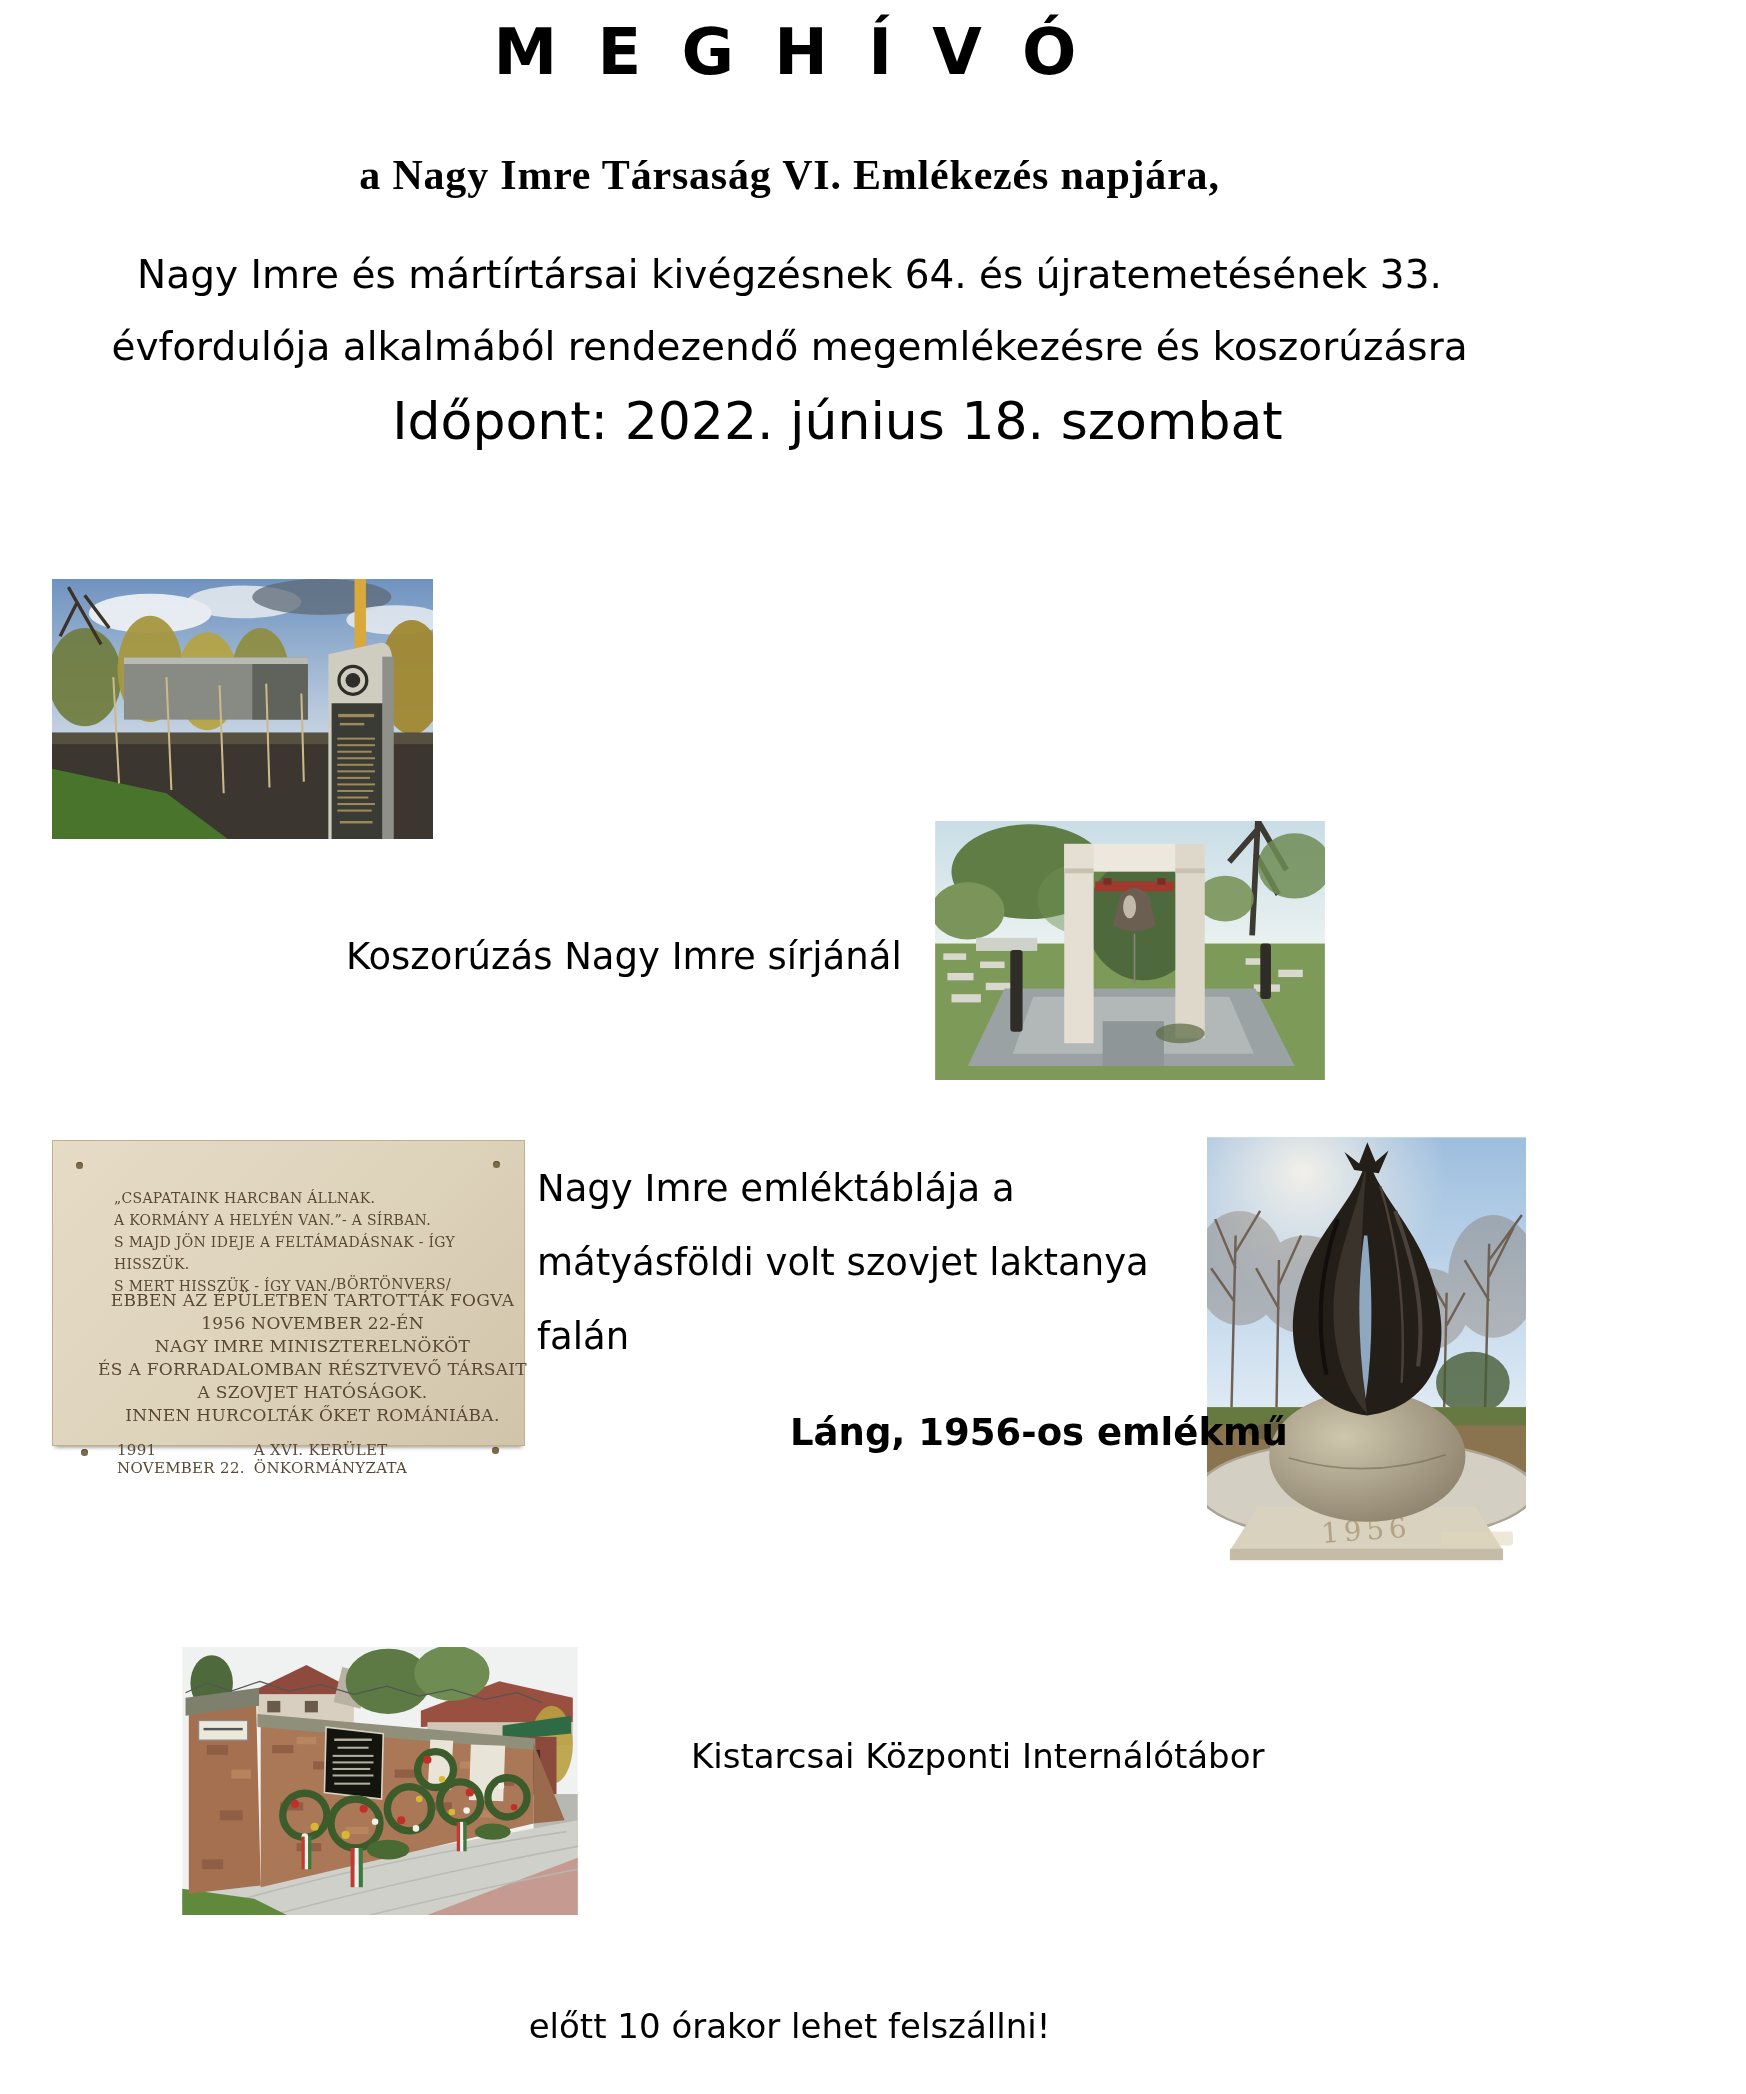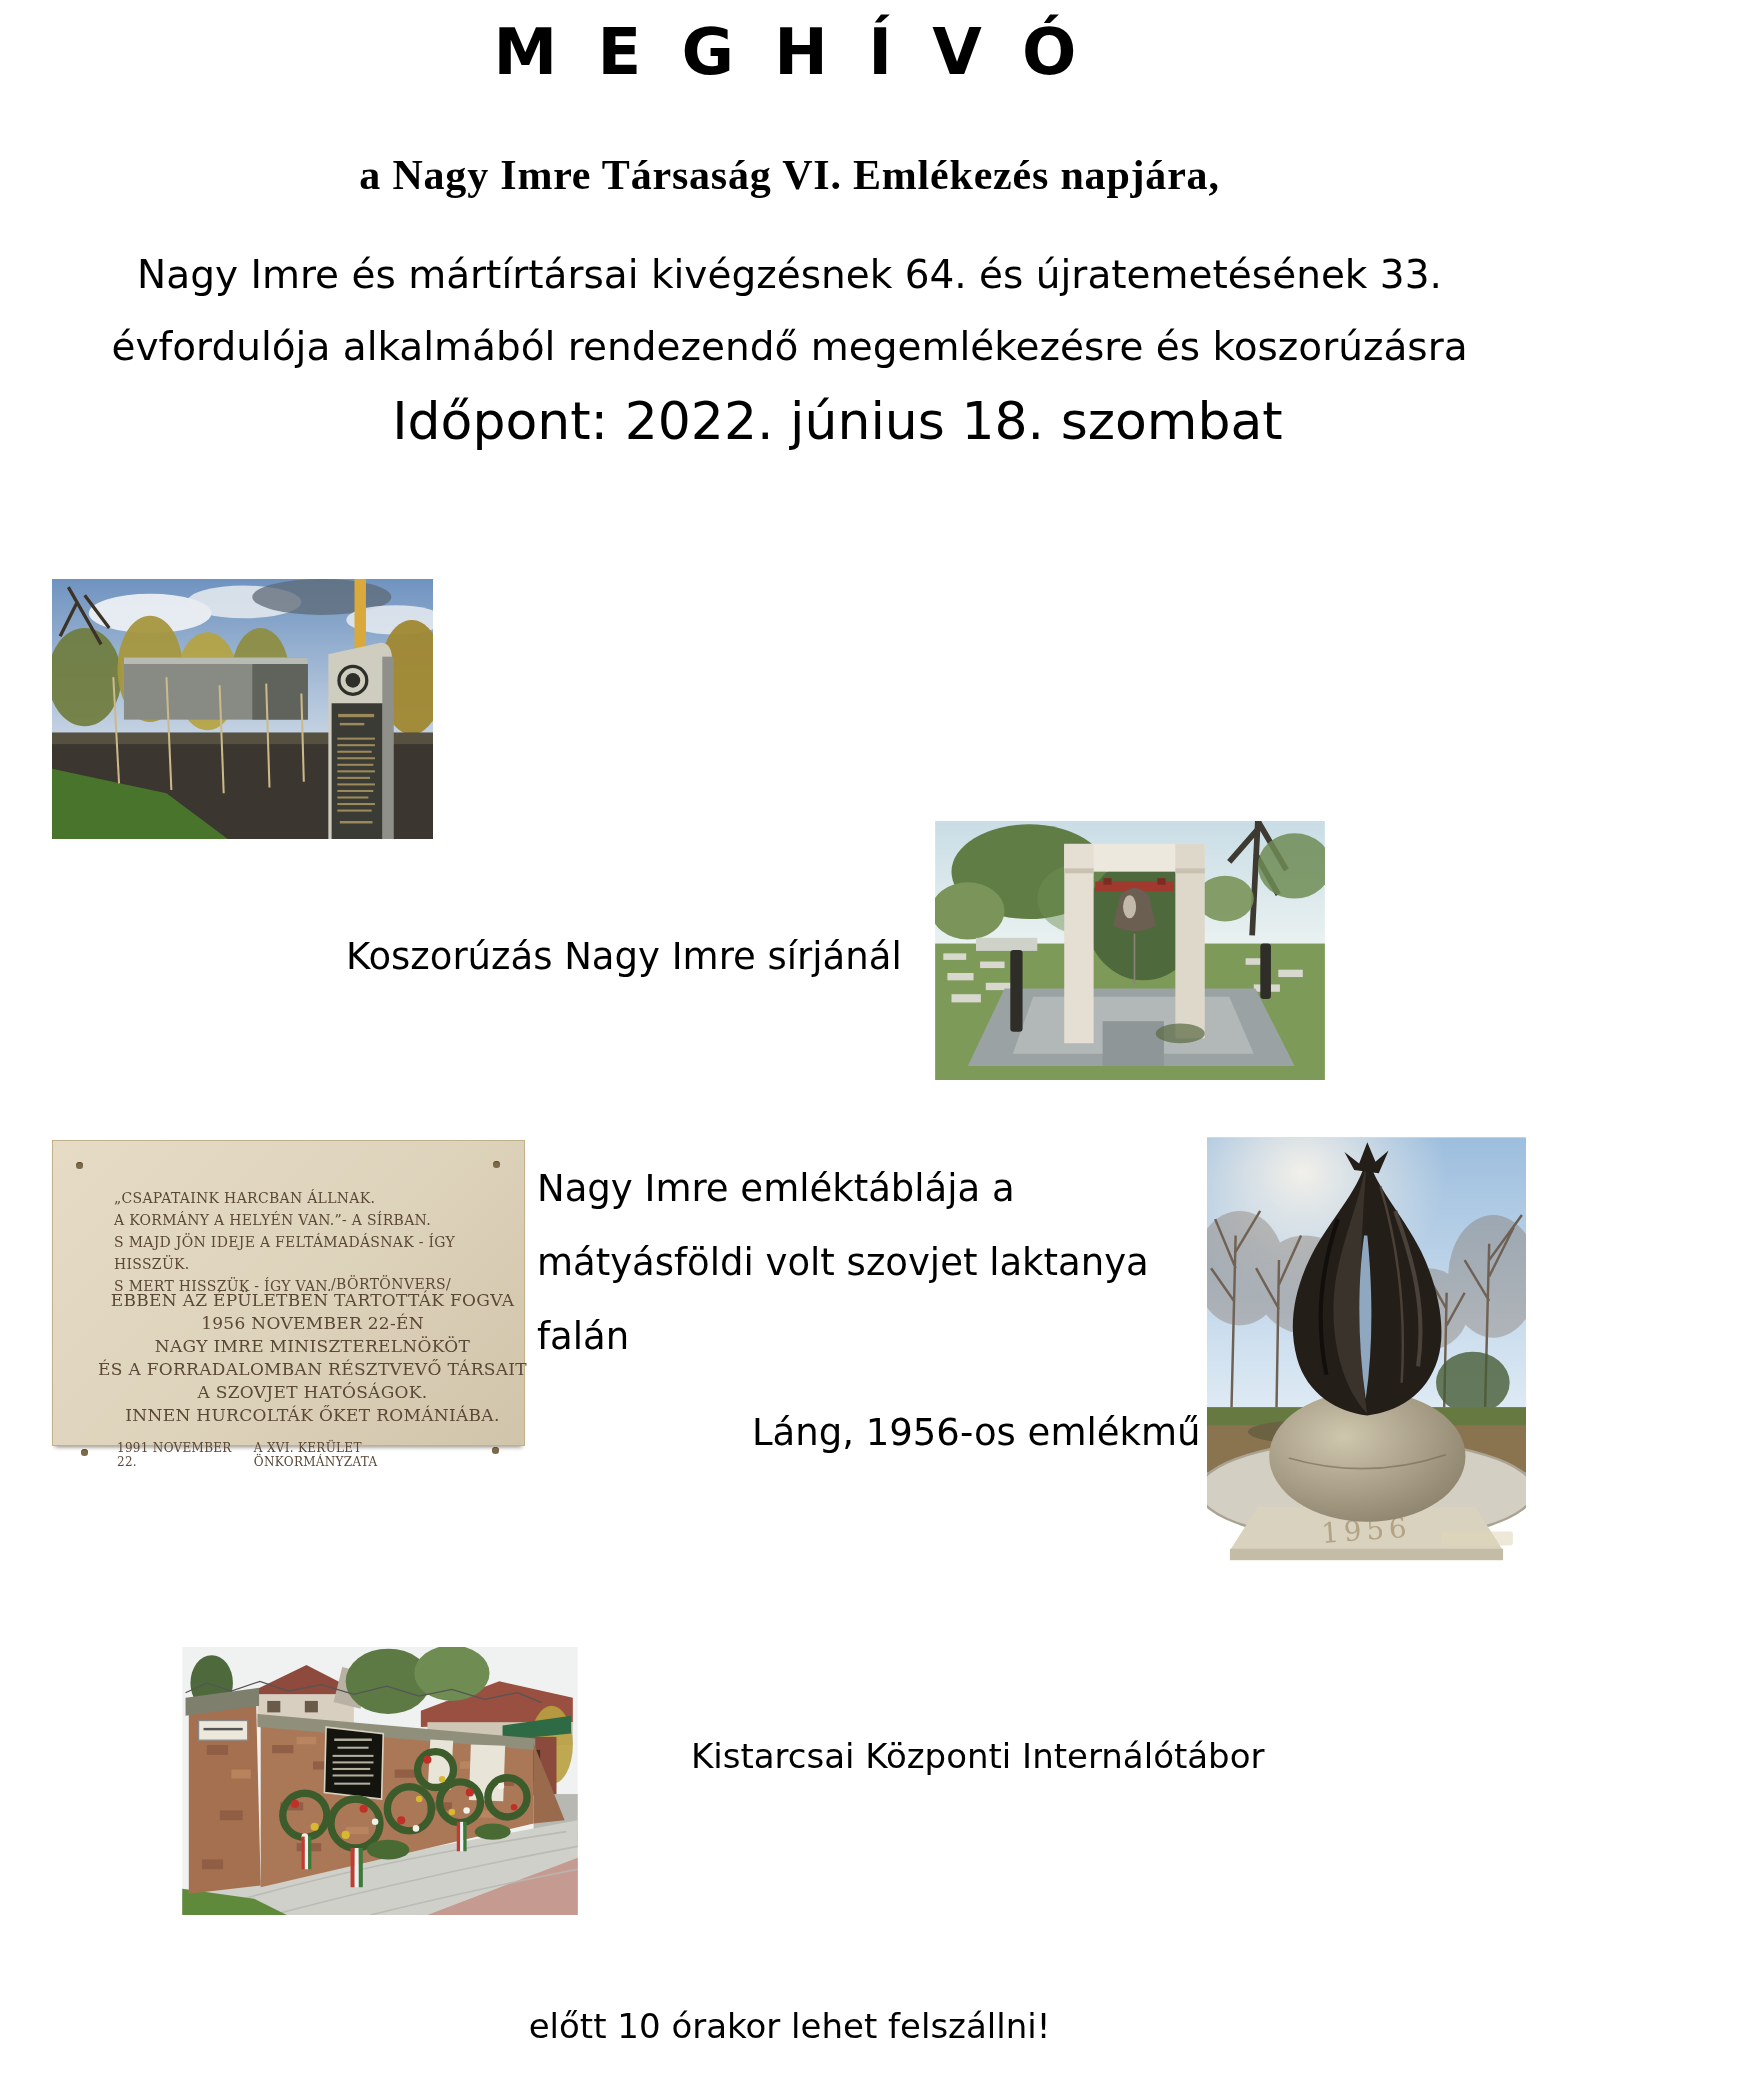--- a/index.html
+++ b/index.html
@@ -10,40 +10,40 @@
   .title{top:14.7px;font-size:64px;font-weight:700;letter-spacing:9px;}
   .subtitle{top:151px;font-size:42px;font-weight:700;letter-spacing:0.8px;font-family:Liberation Serif, serif;}
   .intro{top:239px;font-size:39px;line-height:72px;}
   .dateline{top:391px;font-size:52px;margin-left:48px;}
   .footerblock{top:1998px;font-size:34px;line-height:56px;}
 
   .caption{position:absolute;font-size:37px;white-space:nowrap;}
   .cap1{left:455px;top:674px;line-height:67px;}
   .cap2{left:346px;top:935px;}
   .cap3{left:537px;top:1152px;line-height:74px;}
-  .cap4{left:752px;top:1411px;}
+  .cap4{left:790px;top:1411px;font-weight:bold;}
   .cap5{left:691px;top:1736px;font-size:34px;}
 
   .photo{position:absolute;display:block;}
   .ph1{left:52px;top:579px;}
   .ph2{left:935px;top:821px;}
   .ph4{left:1207px;top:1137px;}
   .ph5{left:182px;top:1647px;}
 
   
   .plaque{position:absolute;left:52px;top:1140px;width:473px;height:306px;
           background:linear-gradient(135deg,#e6dcc6 0%,#ddd2ba 55%,#d0c4aa 100%);
           border:1.6px solid #c2b08c;box-sizing:border-box;
           box-shadow:0 5.7px 4.1px -3.3px rgba(60,50,30,.55);
           color:#5a4836;font-family:"DejaVu Serif",serif;font-weight:400;}
   .plq-poem{position:absolute;left:61px;top:46px;font-size:14px;line-height:22px;letter-spacing:0.3px;text-align:left;}
   .plq-src{position:absolute;left:278px;top:135px;font-size:14px;letter-spacing:0.4px;}
   .plq-body{position:absolute;left:0;top:148px;width:100%;text-align:center;font-size:17px;line-height:23px;letter-spacing:0.3px;padding-left:24px;}
   .plq-footer{position:absolute;left:0;top:300px;width:100%;box-sizing:border-box;
-              padding:0 38px 0 64px;display:flex;justify-content:space-between;font-size:12px;letter-spacing:0.3px;}
+              padding:0 38px 0 64px;display:flex;justify-content:space-between;font-size:15px;letter-spacing:0.3px;}
   .screw{position:absolute;width:7.4px;height:7.4px;border-radius:50%;background:#7c6a48;box-shadow:inset 0 0.8px 0.8px #4e3f28;}
 </style>
 </head>
 <body>
 
 <div class="page">
 
   <div class="col title">M E G H Í V Ó</div>
   <div class="col subtitle">a Nagy Imre Társaság VI. Emlékezés napjára,</div>
 

